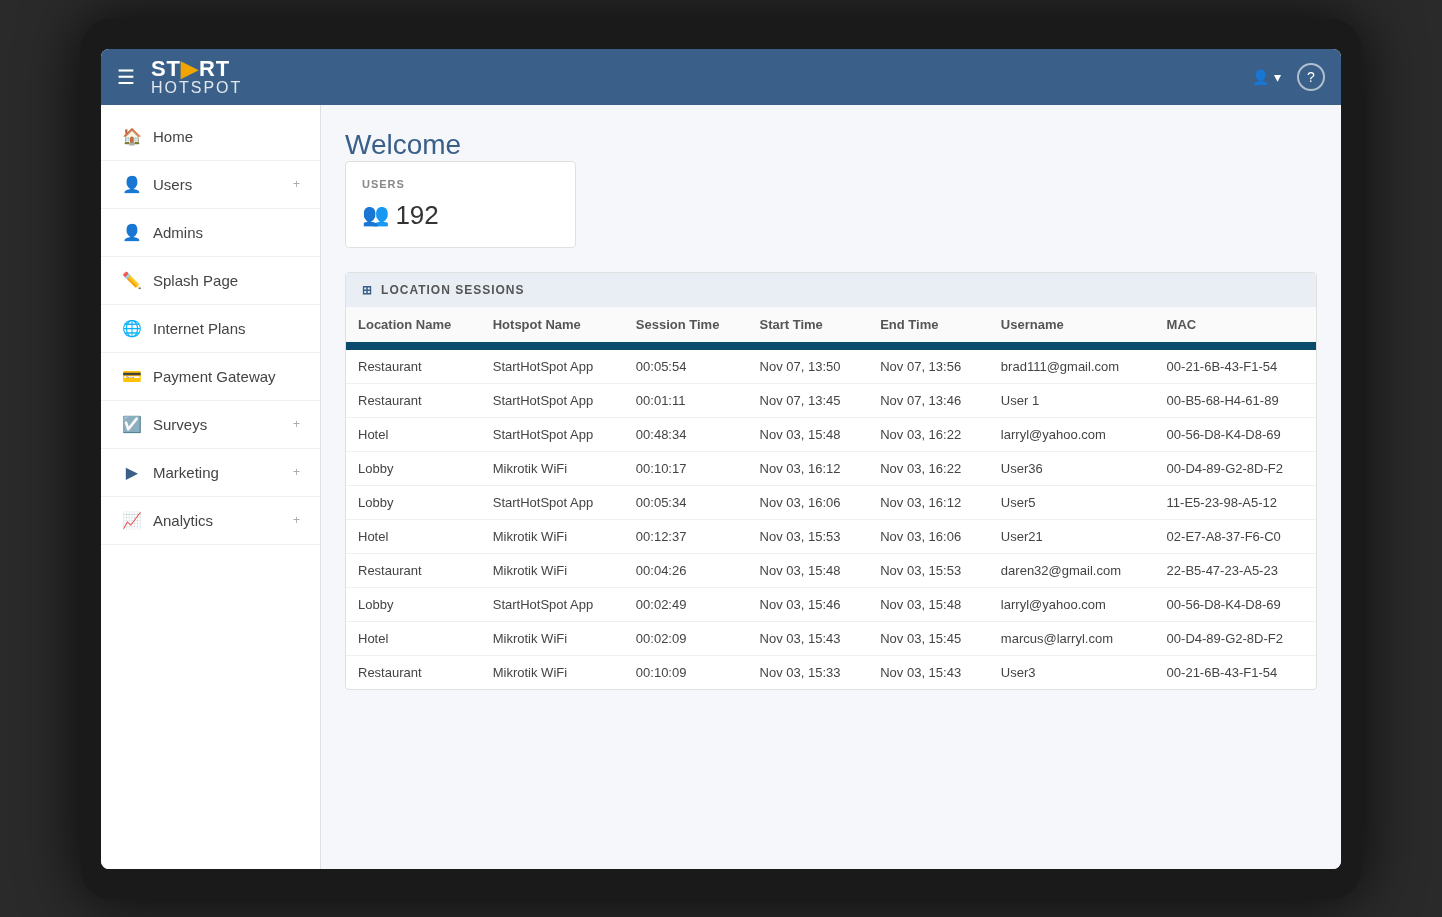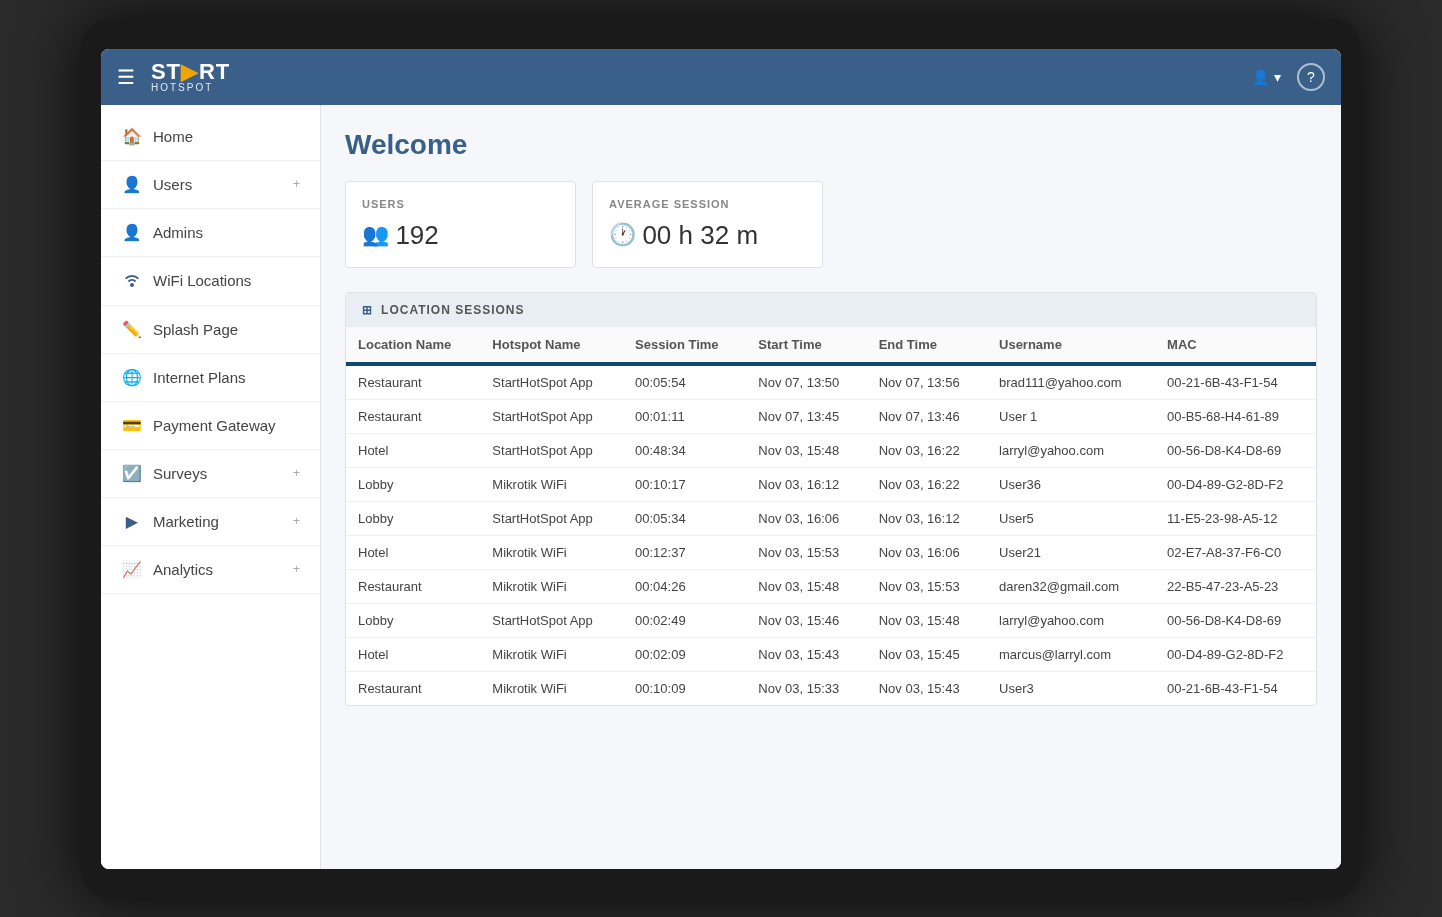--- a/index.html
+++ b/index.html
@@ -51,21 +51,21 @@
     }
     .logo-top {
       font-size: 22px;
       font-weight: bold;
       letter-spacing: 1px;
     }
     .logo-top span {
       color: #f0a500;
     }
     .logo-bottom {
-      font-size: 10px;
+      font-size: 16px;
       letter-spacing: 2px;
       opacity: 0.85;
     }
     .header-right {
       margin-left: auto;
       display: flex;
       align-items: center;
       gap: 16px;
     }
     .header-user {
@@ -128,23 +128,22 @@
     }
     
     .content {
       flex: 1;
       overflow-y: auto;
       padding: 24px;
       background: #f5f7fa;
     }
     .page-title {
       font-size: 28px;
-      font-weight: 700;
+      font-weight: 400;
       color: #3a6089;
-      margin-bottom: 20px;
     }
     
     .stats-row {
       display: grid;
       grid-template-columns: repeat(4, 1fr);
       gap: 16px;
       margin-bottom: 24px;
     }
     .stat-card {
       background: #fff;
@@ -194,21 +193,21 @@
     table {
       width: 100%;
       border-collapse: collapse;
       font-size: 13px;
     }
     thead th {
       padding: 10px 12px;
       text-align: left;
       color: #555;
       font-weight: 600;
-      border-bottom: 4px solid #0c4a6e;
+      border-bottom: 8px solid #0c4a6e;
       background: #fafafa;
     }
     tbody tr {
       border-bottom: 1px solid #f0f0f0;
     }
     tbody tr:last-child {
       border-bottom: none;
     }
     tbody td {
       padding: 9px 12px;
@@ -248,28 +247,20 @@
         <div class="sidebar-item">
           <span class="sidebar-icon">👤</span>
           <span>Users</span>
           <span class="sidebar-expand">+</span>
         </div>
         <div class="sidebar-item">
           <span class="sidebar-icon">👤</span>
           <span>Admins</span>
         </div>
         <div class="sidebar-item">
-          <span class="sidebar-icon">
-            <svg width="18" height="16" viewBox="0 0 18 16" fill="#3a6089">
-              <path d="M9 12a2 2 0 1 1 0 4 2 2 0 0 1 0-4zm0-4a6 6 0 0 1 4.24 1.76l-1.42 1.42a4 4 0 0 0-5.64 0L4.76 9.76A6 6 0 0 1 9 8zm0-4a10 10 0 0 1 7.07 2.93l-1.41 1.41a8 8 0 0 0-11.32 0L1.93 6.93A10 10 0 0 1 9 4z"></path>
-            </svg>
-          </span>
-          <span>WiFi Locations</span>
-        </div>
-        <div class="sidebar-item">
           <span class="sidebar-icon">✏️</span>
           <span>Splash Page</span>
         </div>
         <div class="sidebar-item">
           <span class="sidebar-icon">🌐</span>
           <span>Internet Plans</span>
         </div>
         <div class="sidebar-item">
           <span class="sidebar-icon">💳</span>
           <span>Payment Gateway</span>
@@ -293,27 +284,20 @@
 
       <div class="content">
         <h1 class="page-title">Welcome</h1>
 
         <div class="stats-row">
           <div class="stat-card">
             <div class="stat-label">USERS</div>
             <div class="stat-value">
               <span class="stat-icon">👥</span>
               192
-            </div>
-          </div>
-          <div class="stat-card">
-            <div class="stat-label">AVERAGE SESSION</div>
-            <div class="stat-value">
-              <span class="stat-icon">🕐</span>
-              00 h 32 m
             </div>
           </div>
         </div>
 
         <div class="table-section">
           <div class="table-header">
             <span class="table-header-icon">⊞</span>
             <span>LOCATION SESSIONS</span>
           </div>
           <table>
@@ -328,21 +312,21 @@
                 <th>MAC</th>
               </tr>
             </thead>
             <tbody id="table-body">
             <tr>
                   <td>Restaurant</td>
                   <td>StartHotSpot App</td>
                   <td>00:05:54</td>
                   <td>Nov 07, 13:50</td>
                   <td>Nov 07, 13:56</td>
-                  <td>brad111@yahoo.com</td>
+                  <td>brad111@gmail.com</td>
                   <td>00-21-6B-43-F1-54</td>
                 </tr>
                 <tr>
                   <td>Restaurant</td>
                   <td>StartHotSpot App</td>
                   <td>00:01:11</td>
                   <td>Nov 07, 13:45</td>
                   <td>Nov 07, 13:46</td>
                   <td>User 1</td>
                   <td>00-B5-68-H4-61-89</td>

